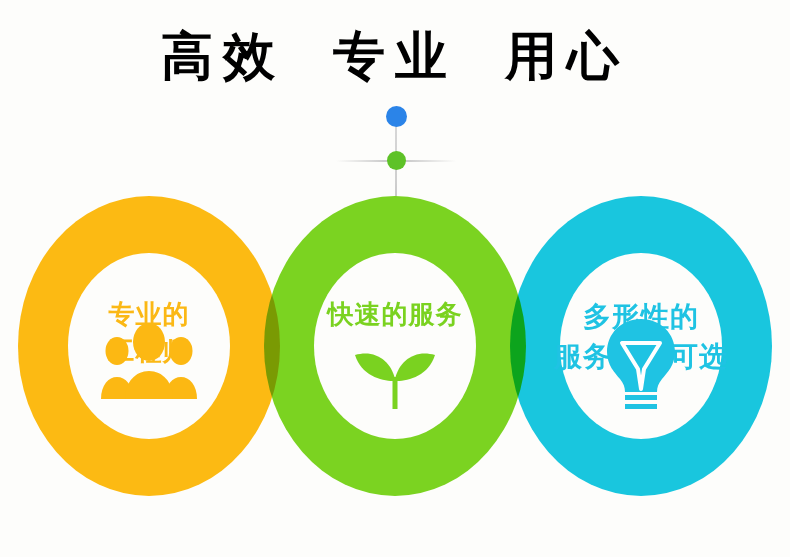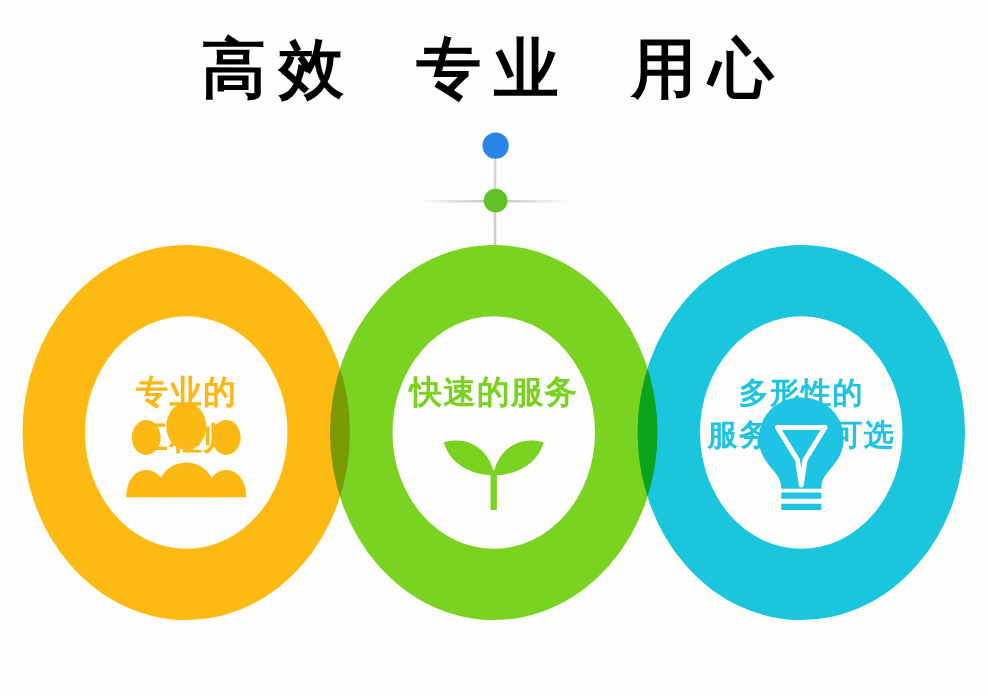--- a/index.html
+++ b/index.html
@@ -141,21 +141,21 @@
     font-weight: 700;
     line-height: 1.42;
     letter-spacing: 1px;
     white-space: nowrap;
     font-family: "DejaVu Sans", "Liberation Sans", sans-serif;
   }
   .caption .ln { display: block; }
   .c-orange { color: #fbb815; }
   .c-green  { color: #7ad220; }
   .c-cyan   { color: #1fc3e3; }
-  .caption-3 { font-size: 24px; top: 101px; }
+  .caption-3 { font-size: 28px; top: 101px; }
 
   .glyph {
     position: absolute;
     left: 50%;
     transform: translateX(-50%);
     bottom: 34px;
   }
   .glyph-people { bottom: 36px; }
   .glyph-sprout { bottom: 26px; }
   .glyph-bulb   { bottom: 26px; }

